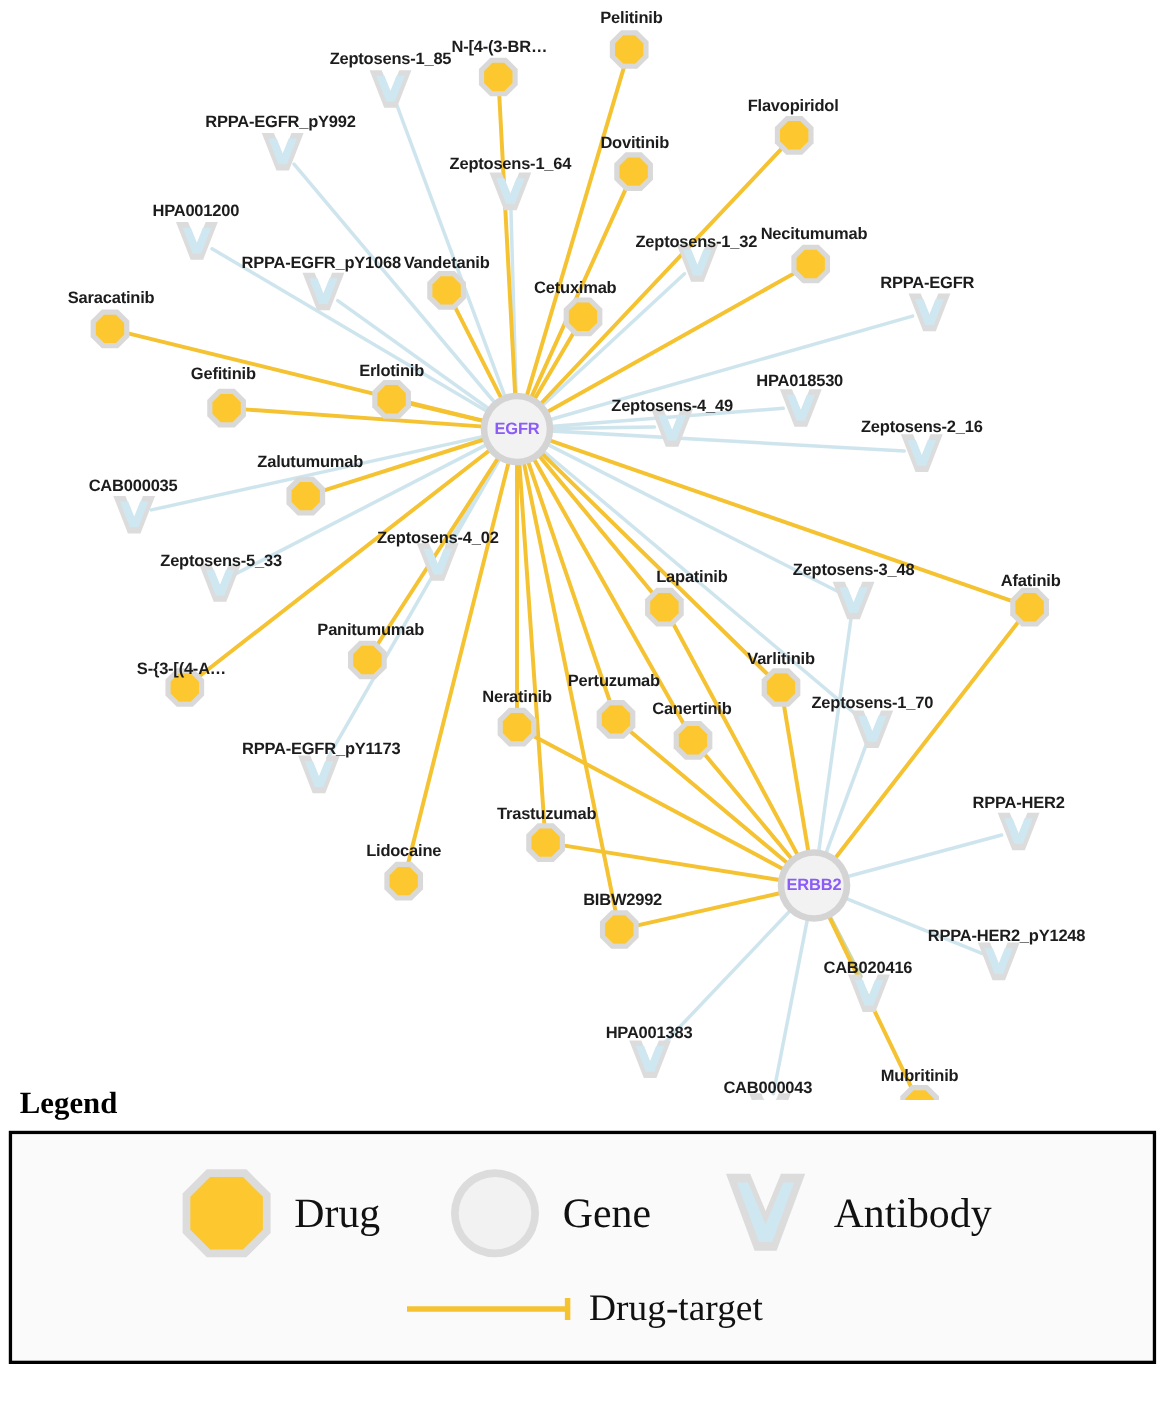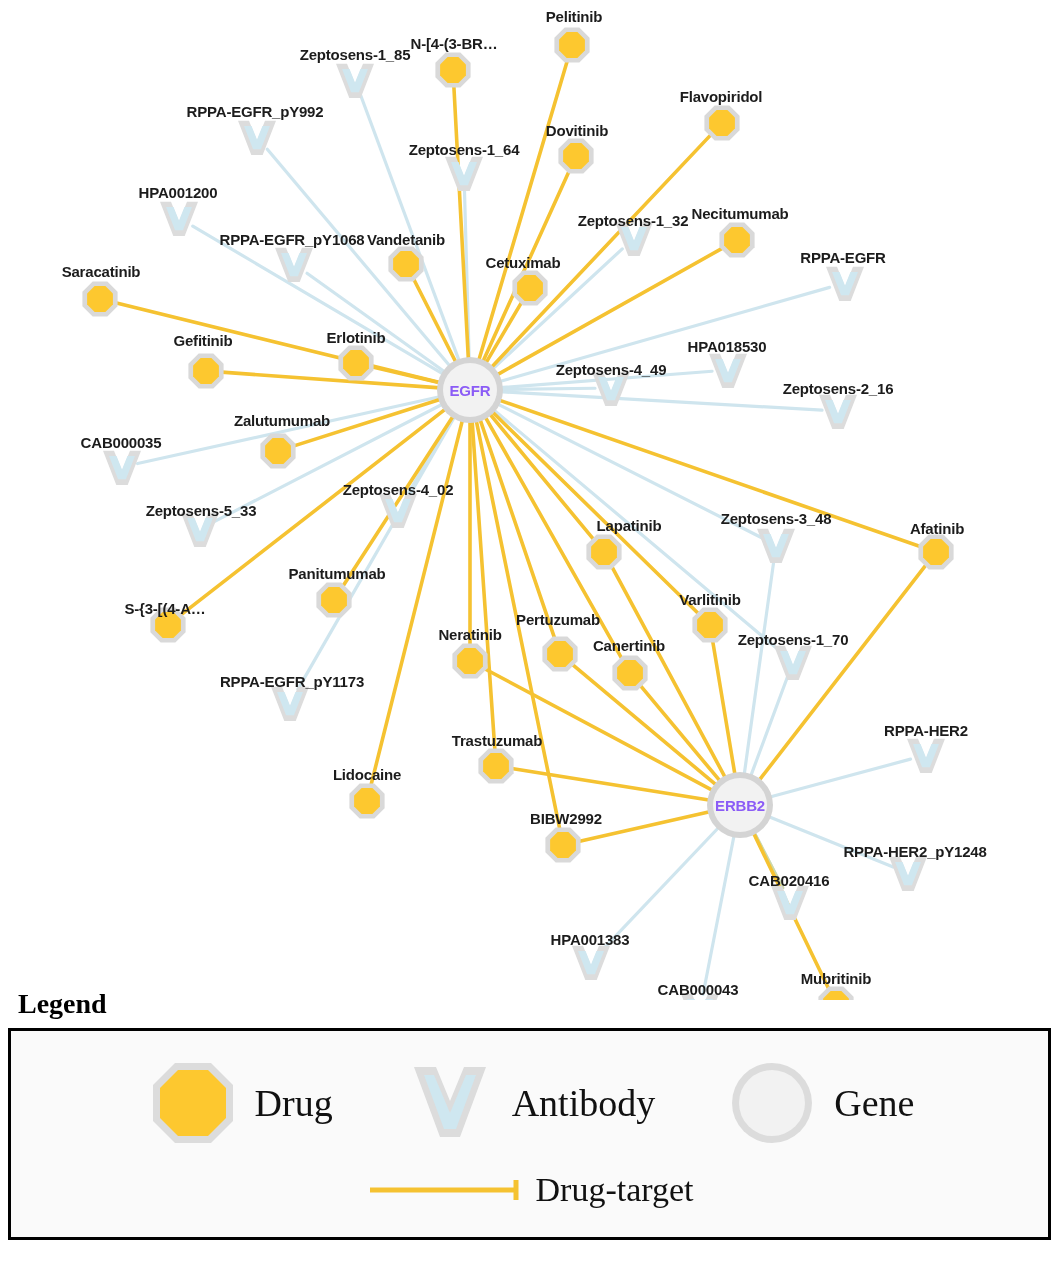--- a/index.html
+++ b/index.html
@@ -55,21 +55,20 @@
     height: 212px;
     position: relative;
     box-sizing: border-box;
   }
   .legend-row1 {
     position: absolute;
     left: 0; right: 0; top: 24px;
     display: flex;
     justify-content: center;
     align-items: center;
-    gap: 13px;
   }
   .legend-item {
     display: flex;
     align-items: center;
     margin: 0 28px;
   }
   .legend-item .lg-text {
     font-family: "Liberation Serif", serif;
     font-size: 38px;
     color: #111;
@@ -396,31 +395,31 @@
     <div class="legend-row1">
       <div class="legend-item">
         <svg width="96" height="96" viewBox="0 0 96 96">
           <polygon points="30,8 66,8 88,30 88,66 66,88 30,88 8,66 8,30" fill="#DCDCDC"></polygon>
           <polygon points="33,15 63,15 81,33 81,63 63,81 33,81 15,63 15,33" fill="#FDC82F"></polygon>
         </svg>
         <span class="lg-text">Drug</span>
       </div>
       <div class="legend-item">
         <svg width="96" height="96" viewBox="0 0 96 96">
+          <circle cx="48" cy="48" r="40" fill="#DCDCDC"></circle>
+          <circle cx="48" cy="48" r="33" fill="#F2F2F2"></circle>
+        </svg>
+        <span class="lg-text">Gene</span>
+      </div>
+      <div class="legend-item">
+        <svg width="96" height="96" viewBox="0 0 96 96">
           <path d="M12,12 L34,12 L48,46 L62,12 L84,12 L58,82 L38,82 Z" fill="#DCDCDC"></path>
           <path d="M22,20 L32,20 L48,58 L64,20 L74,20 L54,74 L42,74 Z" fill="#CFE7F0"></path>
         </svg>
         <span class="lg-text">Antibody</span>
-      </div>
-      <div class="legend-item">
-        <svg width="96" height="96" viewBox="0 0 96 96">
-          <circle cx="48" cy="48" r="40" fill="#DCDCDC"></circle>
-          <circle cx="48" cy="48" r="33" fill="#F2F2F2"></circle>
-        </svg>
-        <span class="lg-text">Gene</span>
       </div>
     </div>
 
     <div class="legend-row2">
       <div class="legend-edge-item">
         <svg width="160" height="28" viewBox="0 0 160 28">
           <line x1="4" y1="14" x2="150" y2="14" stroke="#F5C231" stroke-width="5"></line>
           <line x1="150" y1="4" x2="150" y2="24" stroke="#F5C231" stroke-width="5"></line>
         </svg>
         <span class="lg-text">Drug-target</span>

